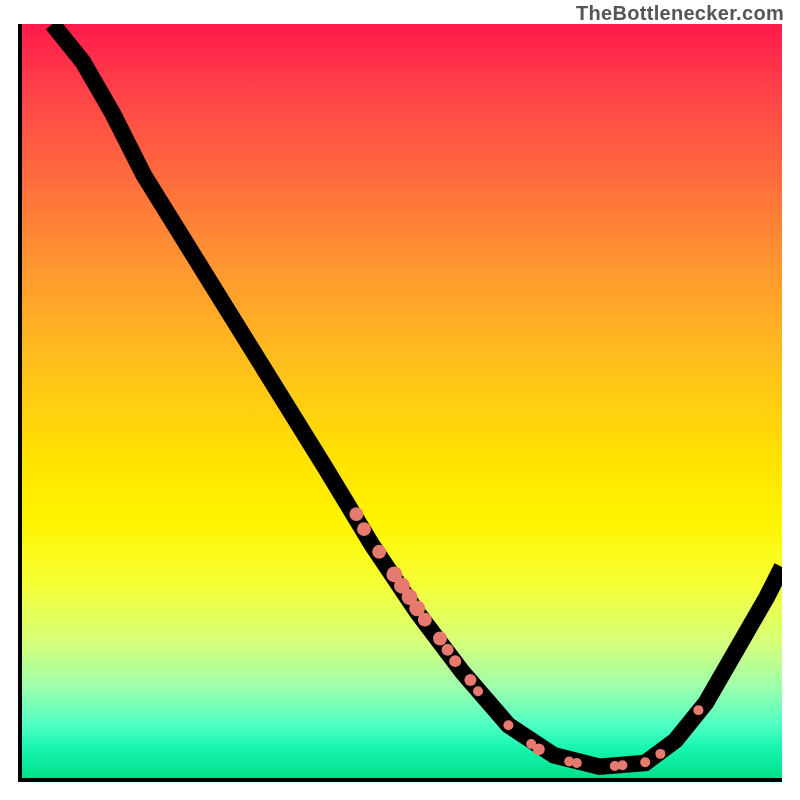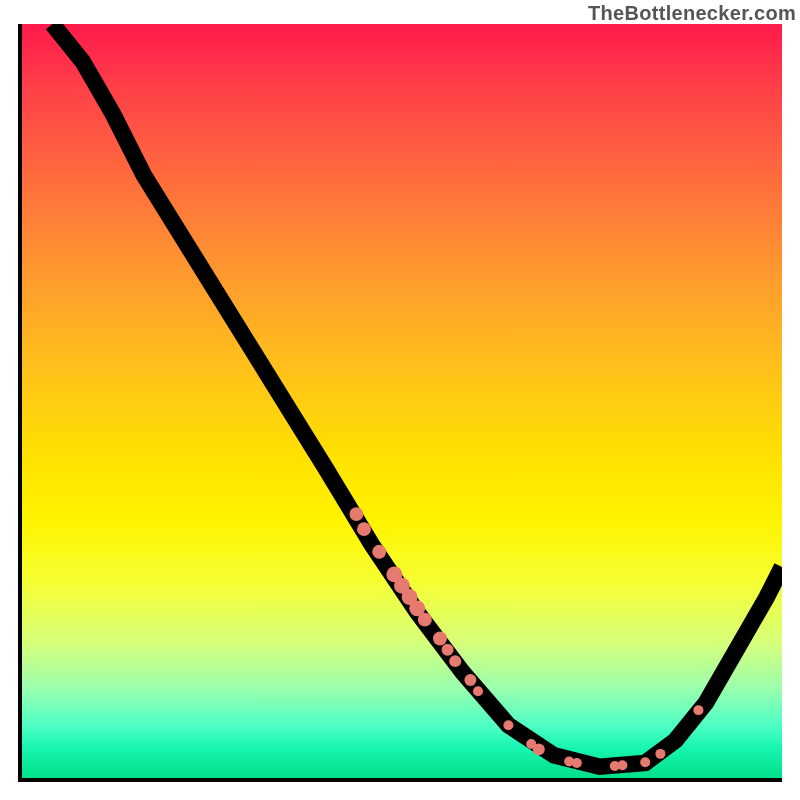--- a/index.html
+++ b/index.html
@@ -11,21 +11,21 @@
     font-family: Arial, Helvetica, sans-serif;
   }
   .container {
     position: relative;
     width: 800px;
     height: 800px;
   }
   .watermark {
     position: absolute;
     top: 2px;
-    right: 4px;
+    right: 16px;
     font-size: 20px;
     font-weight: 600;
     color: #555555;
     letter-spacing: 0.3px;
     z-index: 5;
   }
   .plot-area {
     position: absolute;
     left: 18px;
     top: 24px;

